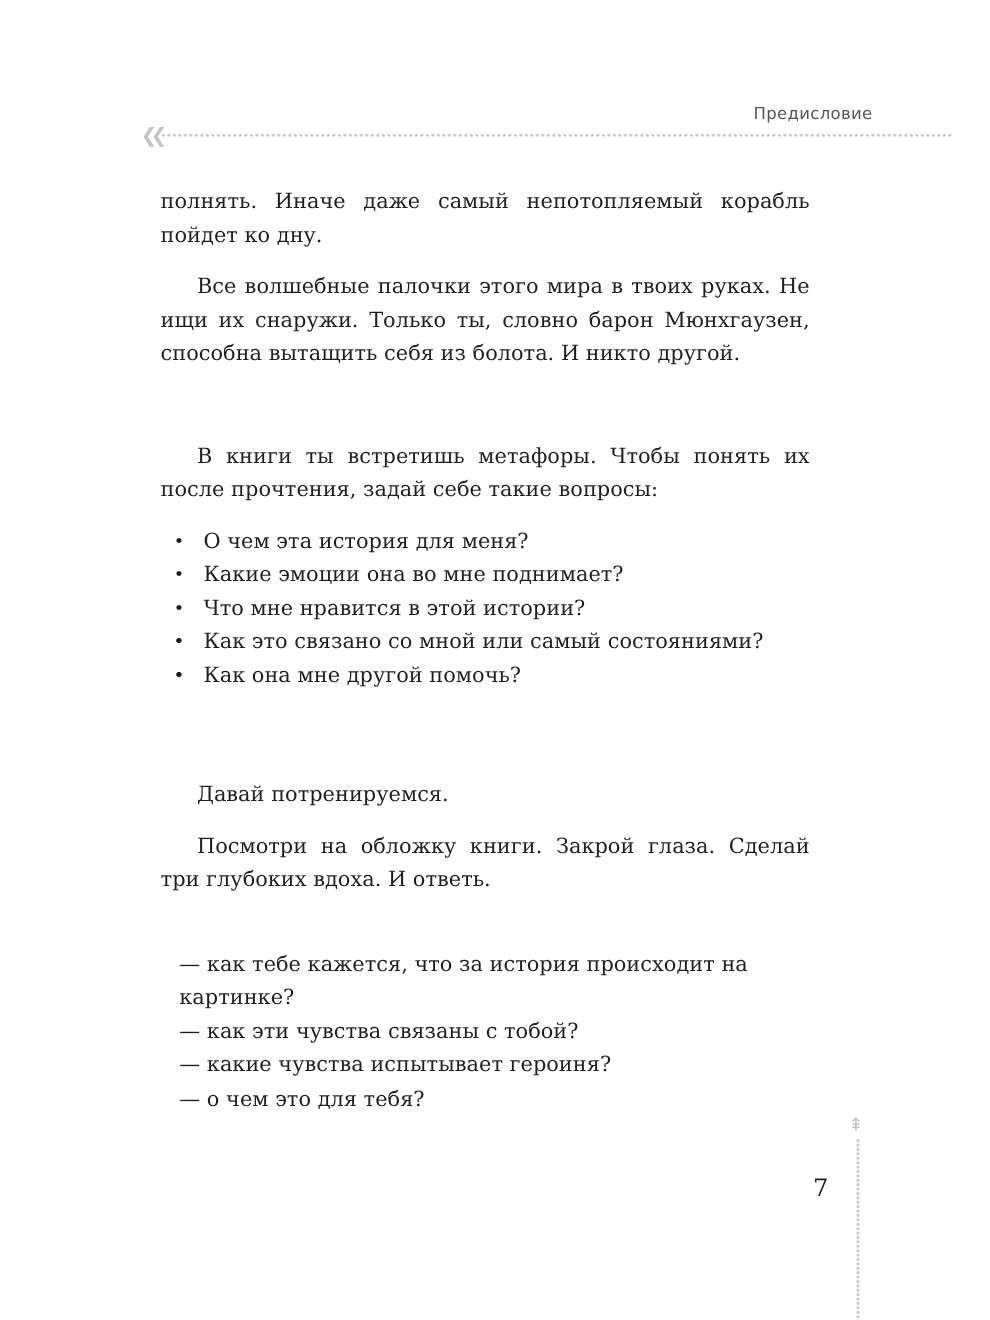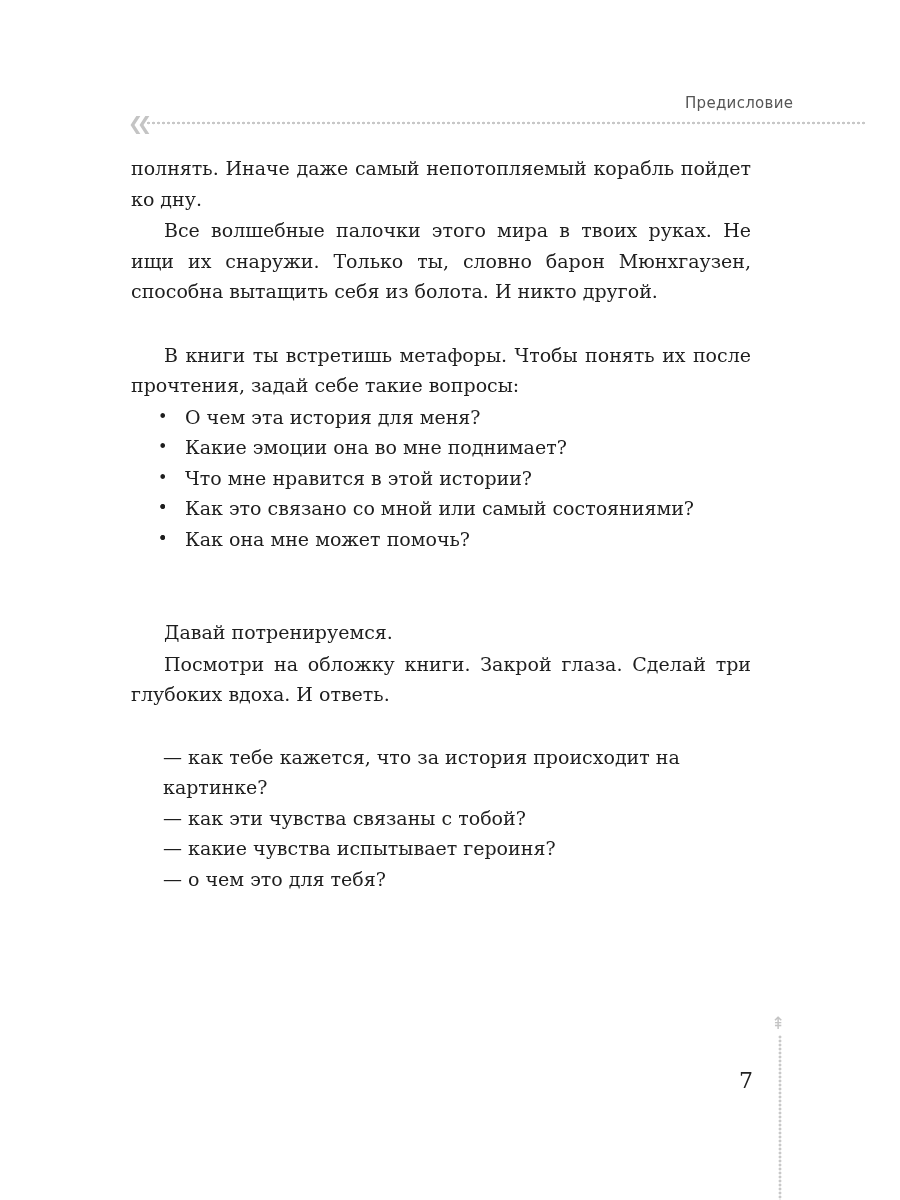--- a/index.html
+++ b/index.html
@@ -29,21 +29,21 @@
       background-size: 4px 4px;
     }
     .side-ornament {
       position: absolute; left: 771px; top: 1018px; font-size: 17px; color: #c4c4c4;
       font-family: "DejaVu Sans", sans-serif; line-height: 0.6;
     }
     .text-block {
       position: absolute; left: 130px; top: 152px; width: 622px;
       font-size: 19px; line-height: 30.5px;
     }
-    p { margin: 1px; text-align: justify; text-align-last: left; }
+    p { margin: 16px; text-align: justify; text-align-last: left; }
     p.indent { text-indent: 33px; }
     .gap { height: 31px; }
     ul.bullets { list-style: none; margin: 0; padding: 0; }
     ul.bullets li { position: relative; padding-left: 55px; }
     ul.bullets li .dot {
       position: absolute; left: 28px; top: 0; font-size: 16px;
     }
     .dash-line { padding-left: 33px; }
     .page-number {
       position: absolute; left: 739px; top: 1068px; font-size: 22px; color: #222;
@@ -61,21 +61,21 @@
   <p class="indent">Все волшебные палочки этого мира в твоих руках. Не ищи их снаружи. Только ты, словно барон Мюнхгаузен, способна вытащить себя из болота. И никто другой.</p>
   <div class="gap"></div>
   <p class="indent">В книги ты встретишь метафоры. Чтобы понять их после прочтения, задай себе такие вопросы:</p>
   <ul class="bullets">
     <li><span class="dot">•</span><span>О чем эта история для меня?</span></li>
     <li><span class="dot">•</span><span>Какие эмоции она во мне поднимает?</span></li>
     <li><span class="dot">•</span><span>Что мне нравится в этой истории?</span></li>
     <li><span class="dot">•</span></li>
     <li><span class="dot">•</span><span>Как это связано со мной или самый состояниями?</span></li>
     <li><span class="dot">•</span></li>
-    <li><span class="dot">•</span><span>Как она мне может помочь?</span></li>
+    <li><span class="dot">•</span><span>Как она мне другой помочь?</span></li>
   </ul>
   <div class="gap"></div>
   <div class="gap"></div>
   <p class="indent">Давай потренируемся.</p>
   <p class="indent">Посмотри на обложку книги. Закрой глаза. Сделай три глубоких вдоха.  И ответь.</p>
   <div class="gap"></div>
   <div class="dash-line">— как тебе кажется, что за история происходит на картинке?</div>
   <div class="dash-line">— как эти чувства связаны с тобой?</div>
   <div class="dash-line">— какие чувства испытывает героиня?</div>
   <div class="dash-line">— о чем это для тебя?</div>

